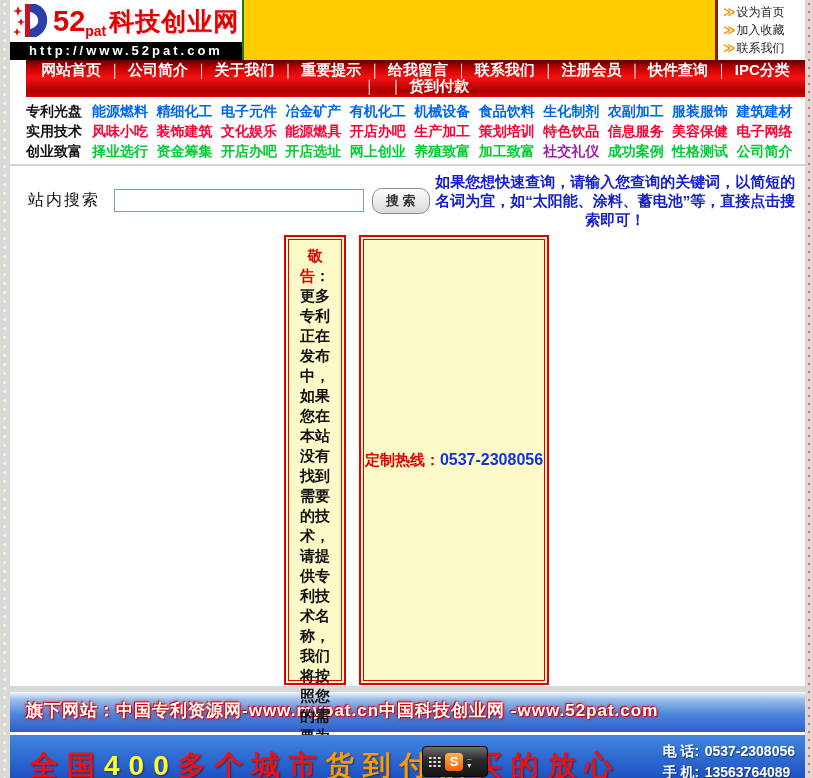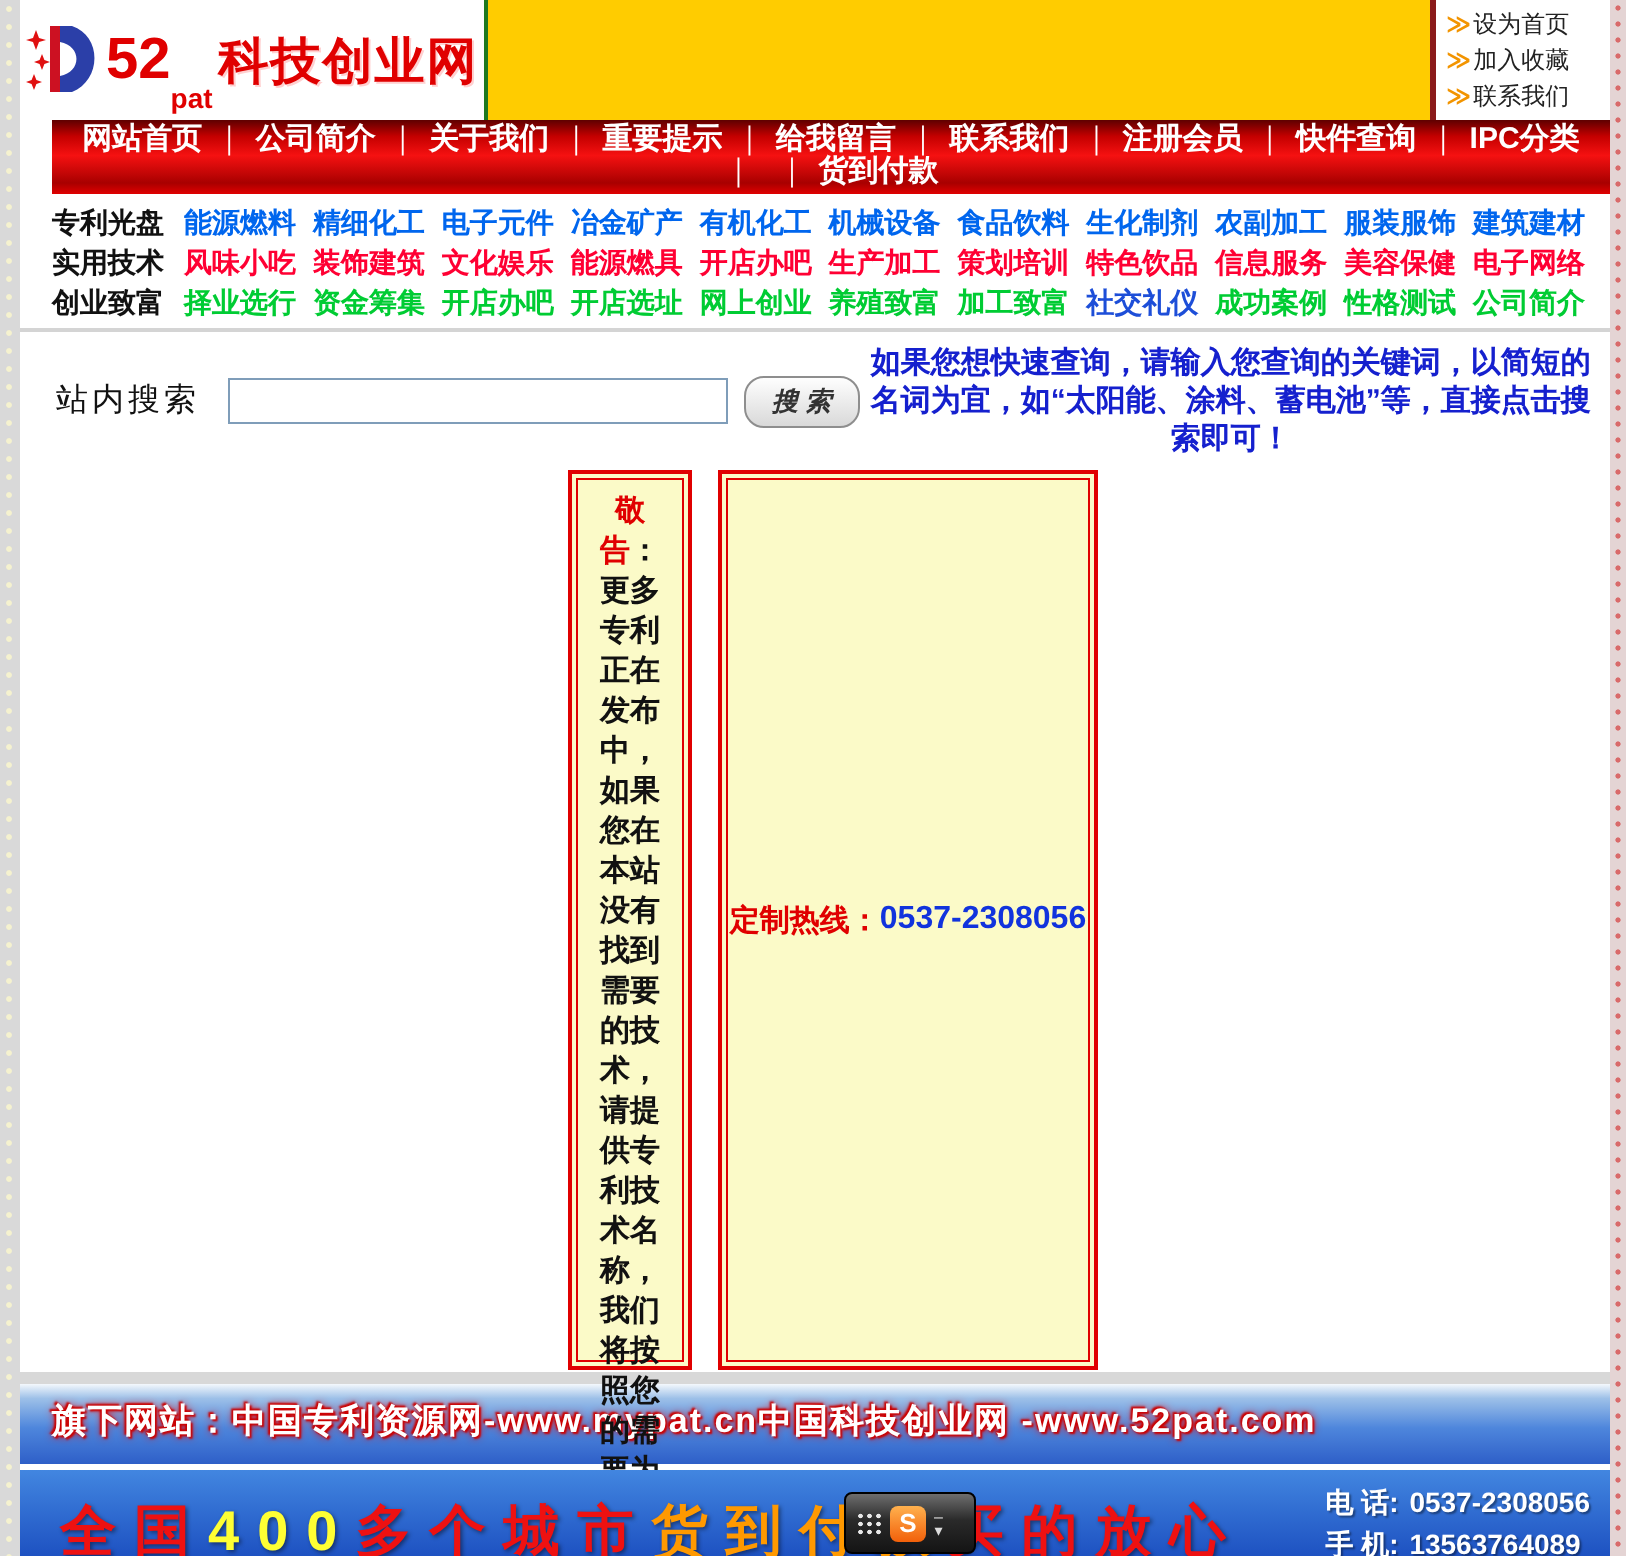--- a/index.html
+++ b/index.html
@@ -47,21 +47,21 @@
   .cat-row { display:flex; align-items:flex-end; height:20px; }
   .cat-label { width:66px; flex:none; font-weight:bold; font-size:14px; color:#111; }
   .cat-links { flex:1; display:flex; }
   .cat-link { flex:1; font-size:14px; font-weight:bold; cursor:pointer; white-space:nowrap; }
 
   
   .search-row { display:flex; align-items:center; padding:6px 4px 5px 18px; }
   .search-label { font-size:16px; font-weight:normal; letter-spacing:2px; color:#111; flex:none; }
   .search-input { width:250px; height:23px; margin-left:14px; border:1px solid #7F9DB9; font-size:13px; padding:0 4px; flex:none; }
   .search-button { margin-left:8px; padding:3px 13px; font-size:13px; font-weight:bold; color:#333;
-    background:linear-gradient(#FEFEFE,#D9D9D9); border:1px solid #8E8E8E; border-radius:10px; cursor:pointer; flex:none;font-style:italic; }
+    background:linear-gradient(#FEFEFE,#D9D9D9); border:1px solid #8E8E8E; border-radius:10px; cursor:pointer; flex:none; }
   .search-hint { flex:1; color:#1520CE; font-size:15px; font-weight:bold; text-align:center; line-height:19px; padding:0 2px; }
 
   
   .content { position:relative; height:452px; background:#FFF; }
   .ybox { position:absolute; top:1px; height:450px; background:#FBFAC8; border:2px solid #E00000; padding:2px; }
   .ybox-inner { border:1px solid #E00000; height:100%; }
   .notice-box { left:274px; width:62px; }
   .hotline-box { left:349px; width:190px; }
   .notice-text { padding:6px 4px; font-size:15px; font-weight:bold; line-height:20px; color:#111; text-align:center; }
   .notice-title { color:#E00000; }
@@ -102,20 +102,21 @@
           <polygon points="5,4 6.5,8 10,9 6.5,10 5,14 3.5,10 0,9 3.5,8" fill="#E01010"></polygon>
           <polygon points="8,16 9.2,19 12,20 9.2,21 8,24 6.8,21 4,20 6.8,19" fill="#E01010"></polygon>
           <polygon points="4,26 5.2,29 8,30 5.2,31 4,34 2.8,31 0,30 2.8,29" fill="#E01010"></polygon>
           <path d="M17 2 L23 2 C38 7 38 29 23 35 L17 35 L17 27 C28 25 28 12 17 10 Z" fill="#2B3FA8"></path>
           <rect x="12" y="2" width="5" height="33" fill="#CC1122"></rect>
         </svg>
         <span class="logo-52">52</span>
           <span class="logo-pat">pat</span>
         <span class="logo-cn">科技创业网</span>
       </div>
+      <div class="logo-url">http://www.52pat.com</div>
     </div>
     <div class="header-mid"></div>
     <div class="header-links">
         <div class="qlink"><span class="qarrow">≫</span><span>设为首页</span></div>
         <div class="qlink"><span class="qarrow">≫</span><span>加入收藏</span></div>
         <div class="qlink"><span class="qarrow">≫</span><span>联系我们</span></div>
       </div>
   </div>
 
   <div class="nav"><span class="nav-item">网站首页</span><span class="nav-sep">｜</span><span class="nav-item">公司简介</span><span class="nav-sep">｜</span><span class="nav-item">关于我们</span><span class="nav-sep">｜</span><span class="nav-item">重要提示</span><span class="nav-sep">｜</span><span class="nav-item">给我留言</span><span class="nav-sep">｜</span><span class="nav-item">联系我们</span><span class="nav-sep">｜</span><span class="nav-item">注册会员</span><span class="nav-sep">｜</span><span class="nav-item">快件查询</span><span class="nav-sep">｜</span><span class="nav-item">IPC分类</span><span class="nav-sep">｜</span><span class="nav-item"></span><span class="nav-sep">｜</span><span class="nav-item">货到付款</span></div>
@@ -156,21 +157,21 @@
       <div class="cat-row">
         <span class="cat-label">创业致富</span>
         <span class="cat-links">
           <span class="cat-link" style="color: rgb(0, 204, 51);">择业选行</span>
           <span class="cat-link" style="color: rgb(0, 204, 51);">资金筹集</span>
           <span class="cat-link" style="color: rgb(0, 204, 51);">开店办吧</span>
           <span class="cat-link" style="color: rgb(0, 204, 51);">开店选址</span>
           <span class="cat-link" style="color: rgb(0, 204, 51);">网上创业</span>
           <span class="cat-link" style="color: rgb(0, 204, 51);">养殖致富</span>
           <span class="cat-link" style="color: rgb(0, 204, 51);">加工致富</span>
-          <span class="cat-link" style="color: #1d4ed8;">社交礼仪</span>
+          <span class="cat-link" style="color: #a21caf;">社交礼仪</span>
           <span class="cat-link" style="color: rgb(0, 204, 51);">成功案例</span>
           <span class="cat-link" style="color: rgb(0, 204, 51);">性格测试</span>
           <span class="cat-link" style="color: rgb(0, 204, 51);">公司简介</span>
         </span>
       </div>
     </div>
 
   <div class="search-row">
     <span class="search-label">站内搜索</span>
     <input class="search-input" type="text" value="" style="">

